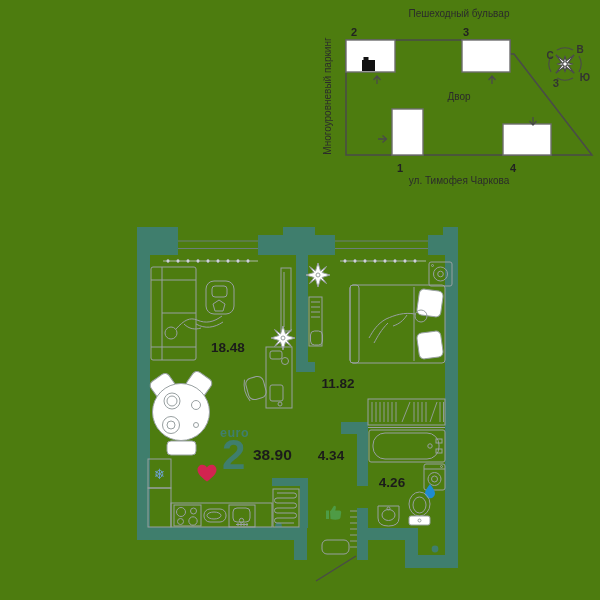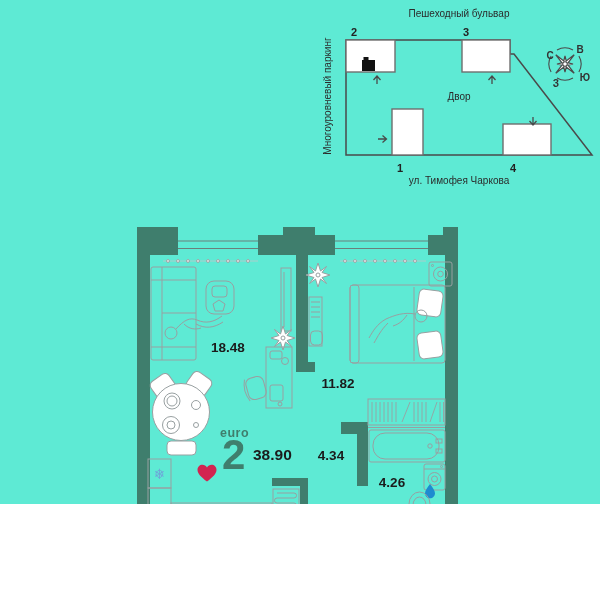--- a/index.html
+++ b/index.html
@@ -1,16 +1,16 @@
 <!DOCTYPE html>
 <html><head>
 <meta charset="utf-8">
 <style>
   html,body{margin:0;padding:0;background:#ffffff;}
-  .stage{width:600px;height:504px;position:relative;background:#5eead4;overflow:hidden;}
+  .stage{width:600px;height:600px;position:relative;background:#4d7c0f;overflow:hidden;}
   svg{display:block;}
   text{font-family:"Liberation Sans","DejaVu Sans",sans-serif;}
   .site-label{font-size:10px;fill:#2b2b2b;}
   .bld-num{font-size:11px;font-weight:bold;fill:#222;}
   .compass-letter{font-size:10px;font-weight:bold;fill:#333;}
   .area-label{font-size:13.5px;font-weight:bold;fill:#1b1b1b;}
   .euro-label{font-size:12.5px;font-weight:bold;letter-spacing:.5px;}
   .rooms-big{font-size:42px;font-weight:bold;}
   .total-area{font-size:15.5px;font-weight:bold;fill:#1b1b1b;}
   .fur{stroke:#98a0a1;fill:none;stroke-width:1;}

